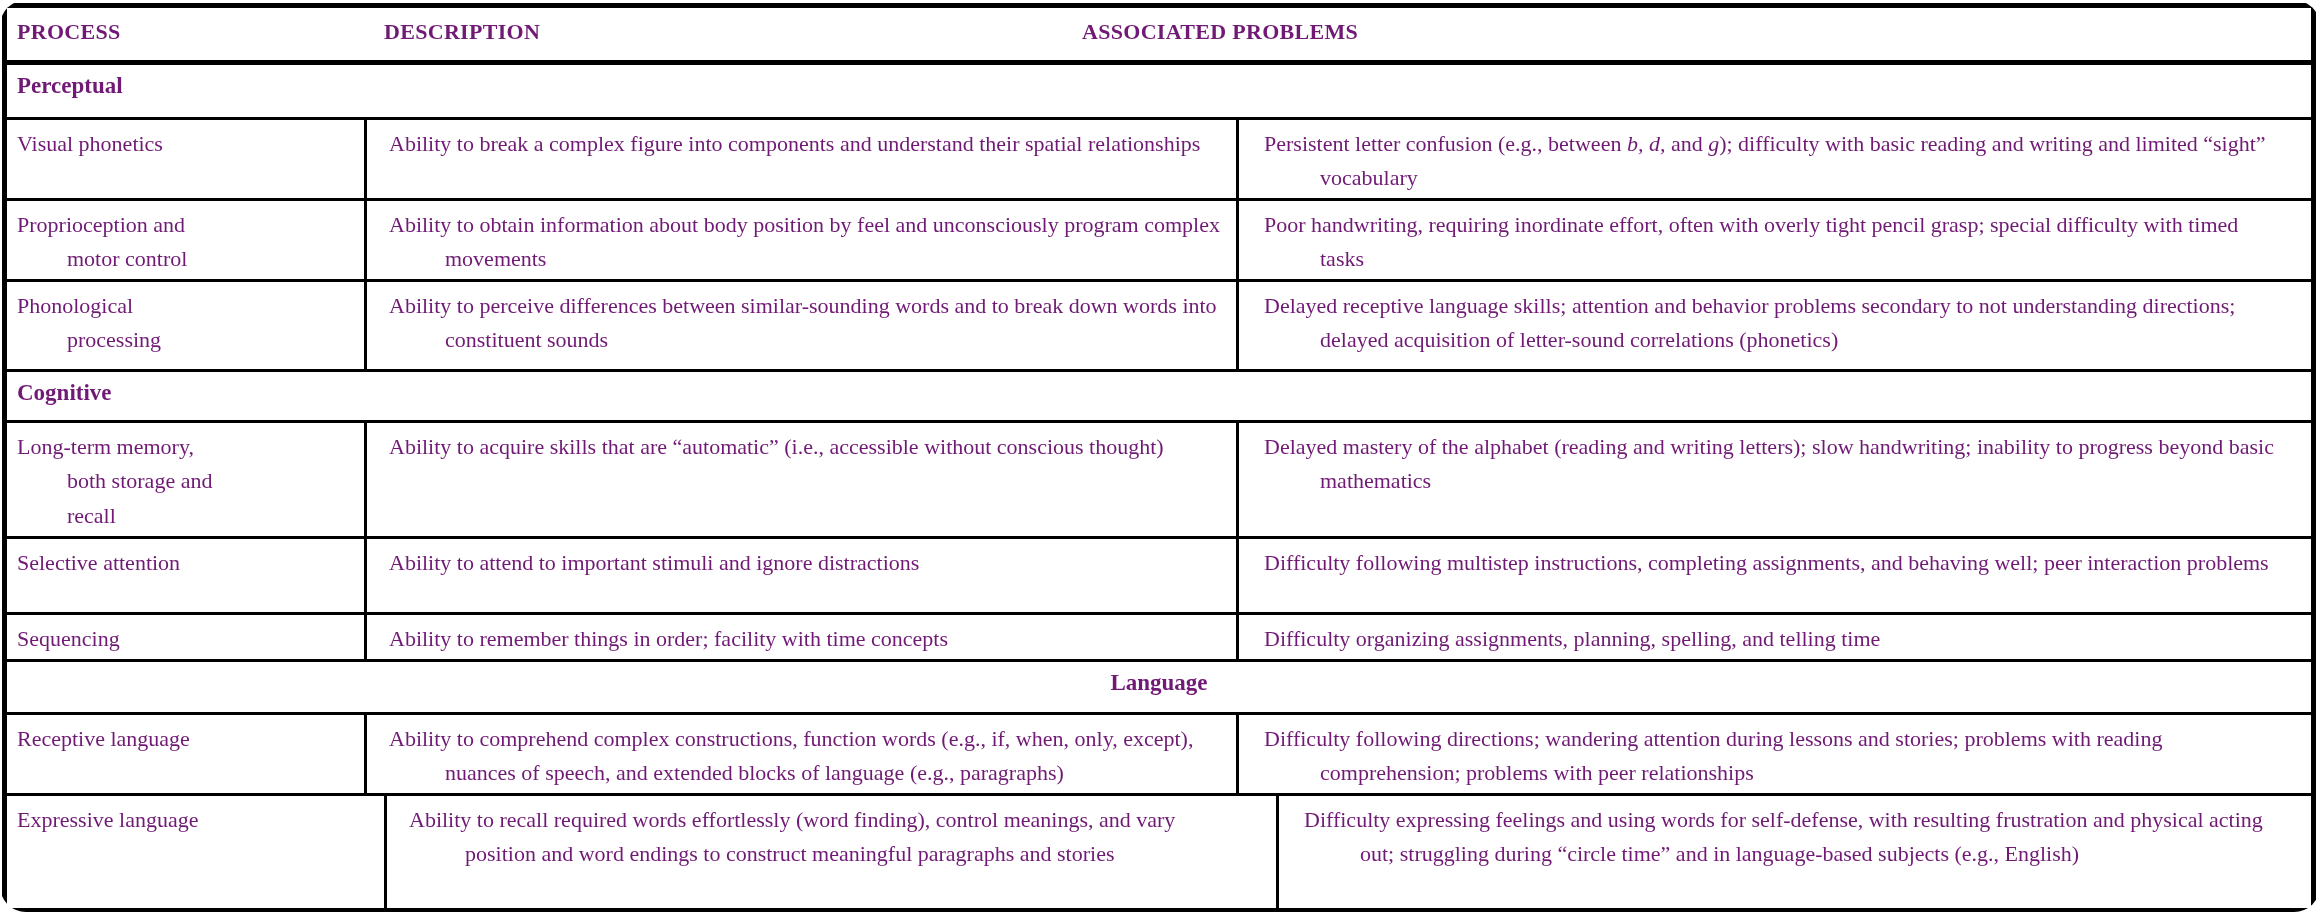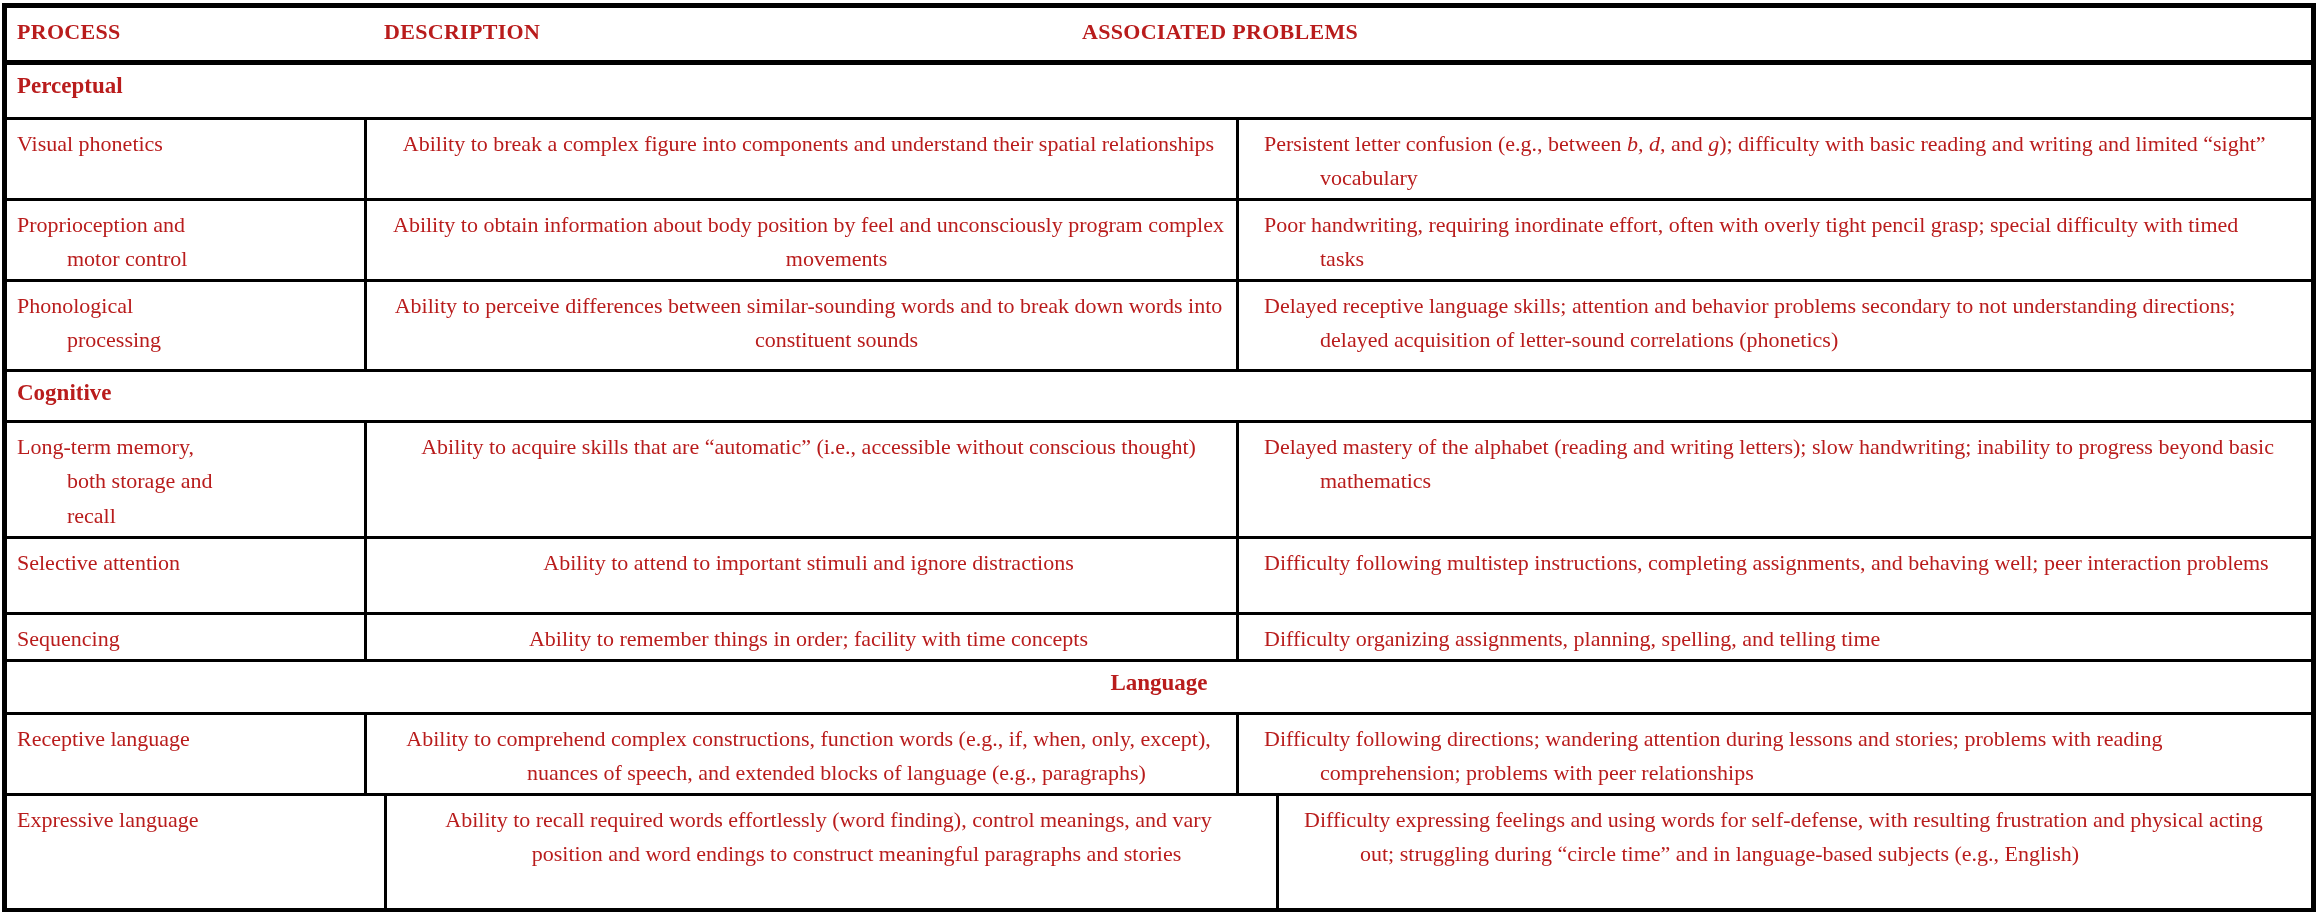--- a/index.html
+++ b/index.html
@@ -1,18 +1,18 @@
 <!DOCTYPE html>
 <html><head>
 <meta charset="utf-8">
 <style>
   html,body{margin:0;padding:0;background:#ffffff;}
   .page{
     position:relative;width:2320px;height:912px;background:#ffffff;
-    color:#b91c1c;font-family:"Liberation Serif","DejaVu Serif",serif;overflow:hidden;
+    color:#701a75;font-family:"Liberation Serif","DejaVu Serif",serif;overflow:hidden;border-radius:26px;
   }
   .table{
     position:absolute;left:2px;top:3px;width:2314px;
     border:5px solid #000;box-sizing:border-box;background:#fff;
   }
   .header-row{position:relative;height:52px;border-bottom:5px solid #000;}
   .header-label{
     position:absolute;top:11px;font-weight:bold;font-size:22px;
     white-space:nowrap;letter-spacing:0.3px;
   }
@@ -26,21 +26,21 @@
   .data-row{display:flex;border-bottom:3px solid #000;box-sizing:border-box;}
   .tbody > :last-child{border-bottom:none;}
   .cell{box-sizing:border-box;font-size:22px;line-height:1.55;padding:7px 8px 3px 10px;}
   .cell-process{flex:0 0 357px;width:357px;}
   .cell-process .txt{
     width:215px;box-sizing:border-box;
     padding-left:50px;text-indent:-50px;
   }
   .cell-desc{
     flex:0 0 872px;width:872px;border-left:3px solid #000;
-    padding-left:22px;padding-right:8px;text-align:center;
+    padding-left:22px;padding-right:8px;
   }
   .cell-prob{
     flex:1 1 auto;border-left:3px solid #000;
     padding-left:25px;padding-right:30px;
   }
   .hang{padding-left:56px;text-indent:-56px;}
   i{font-style:italic;}
 </style>
 </head>
 <body>

